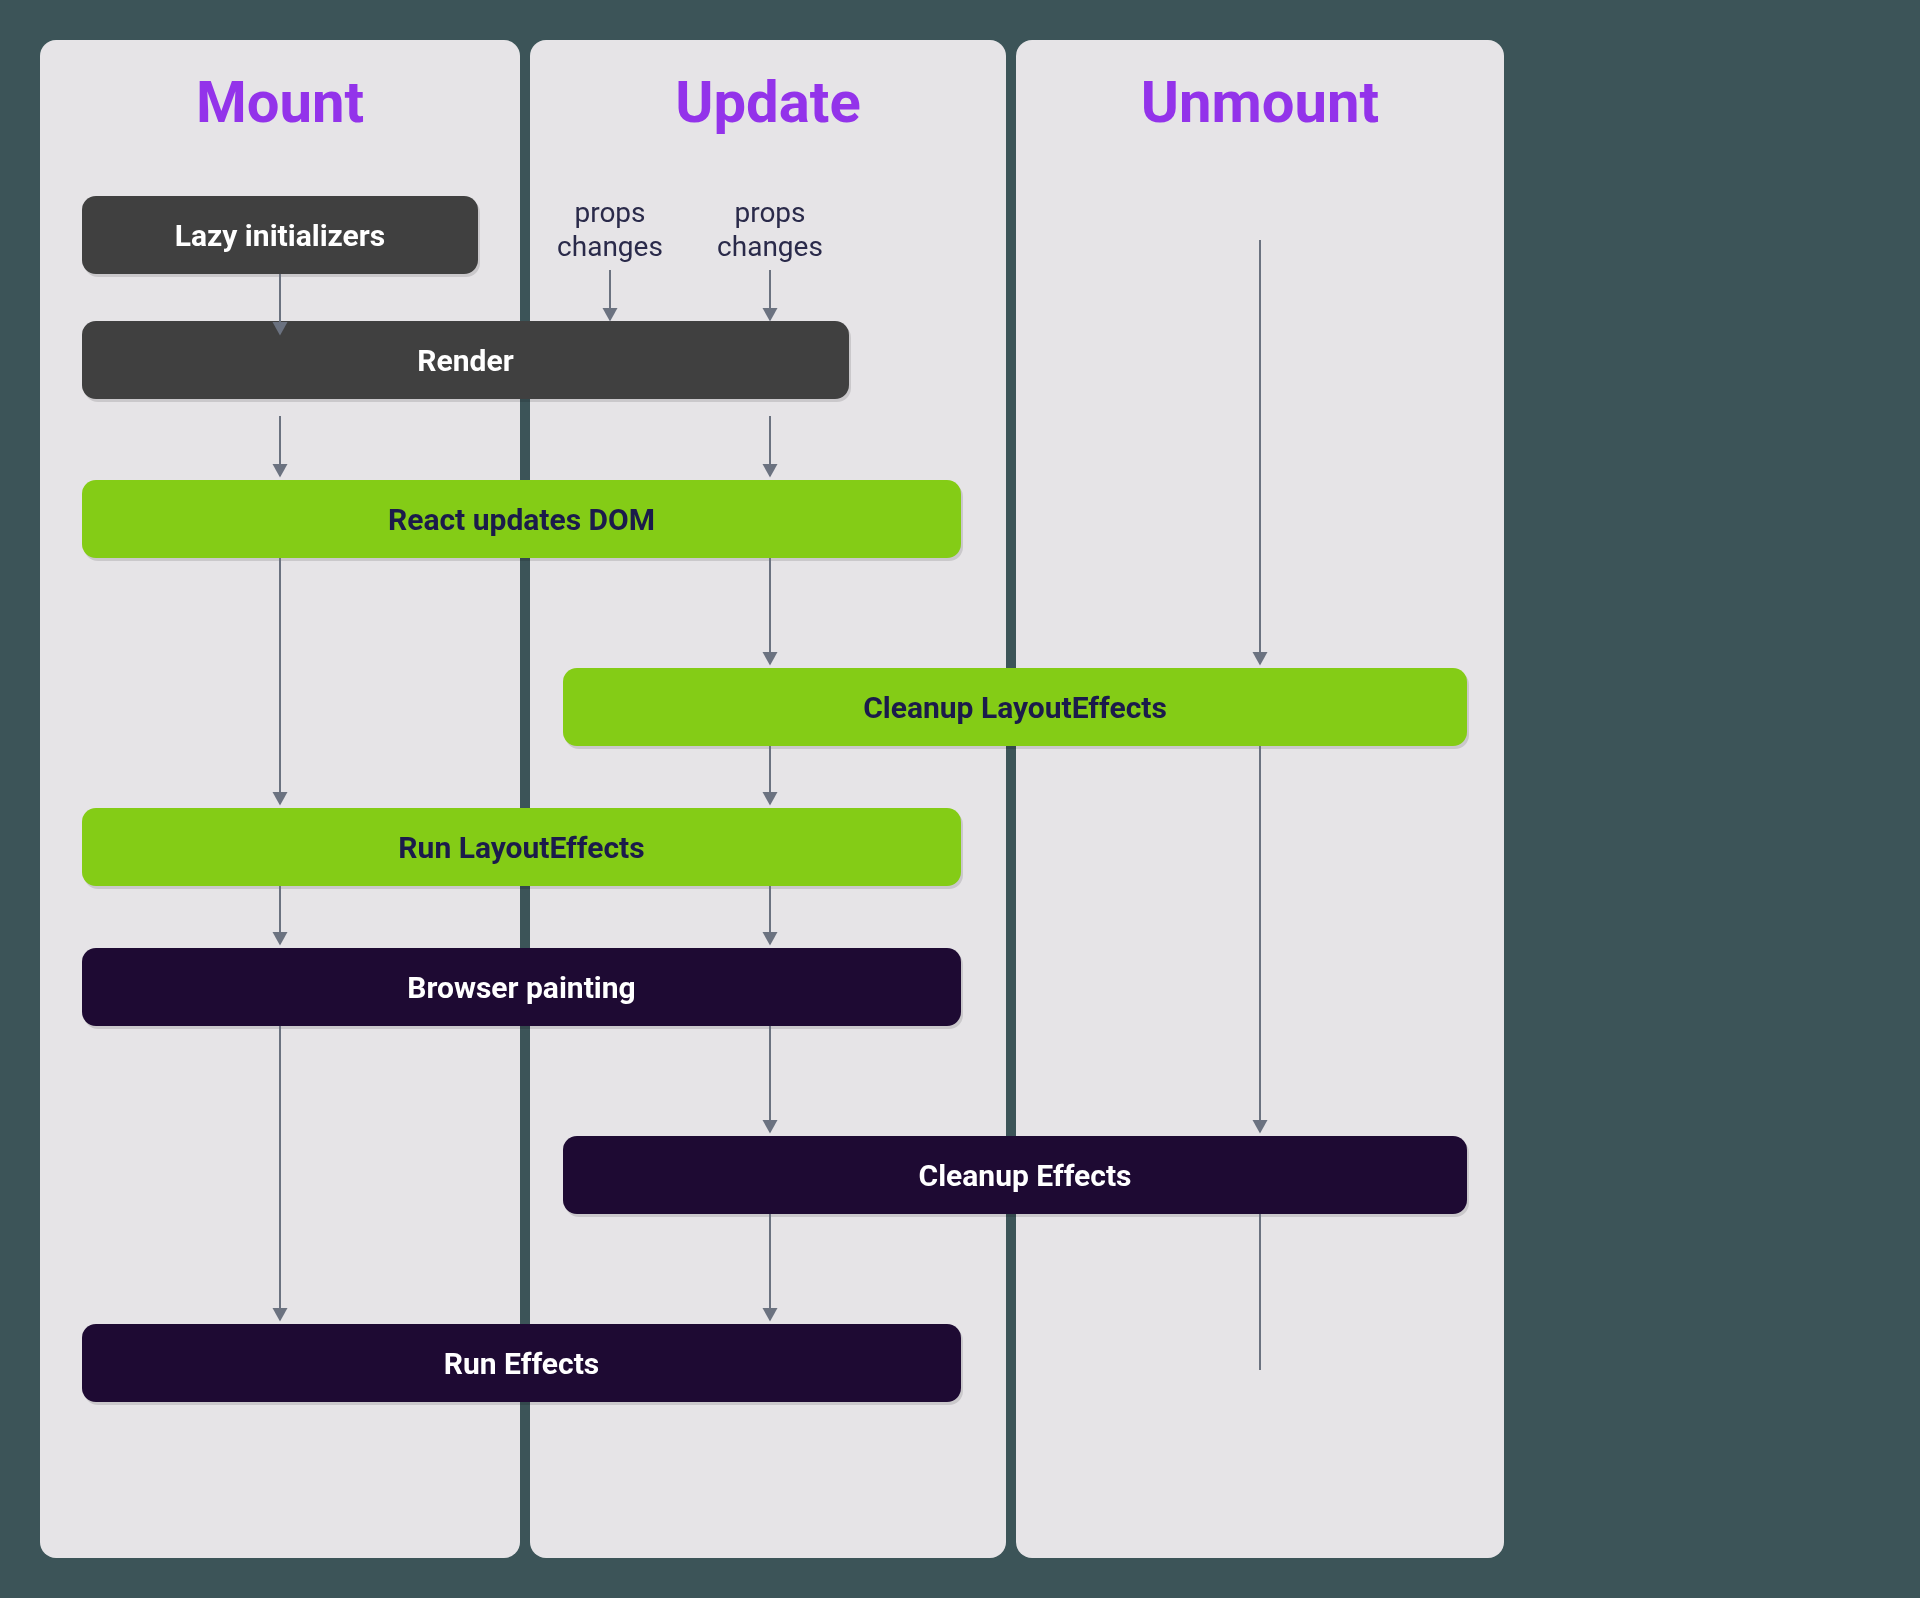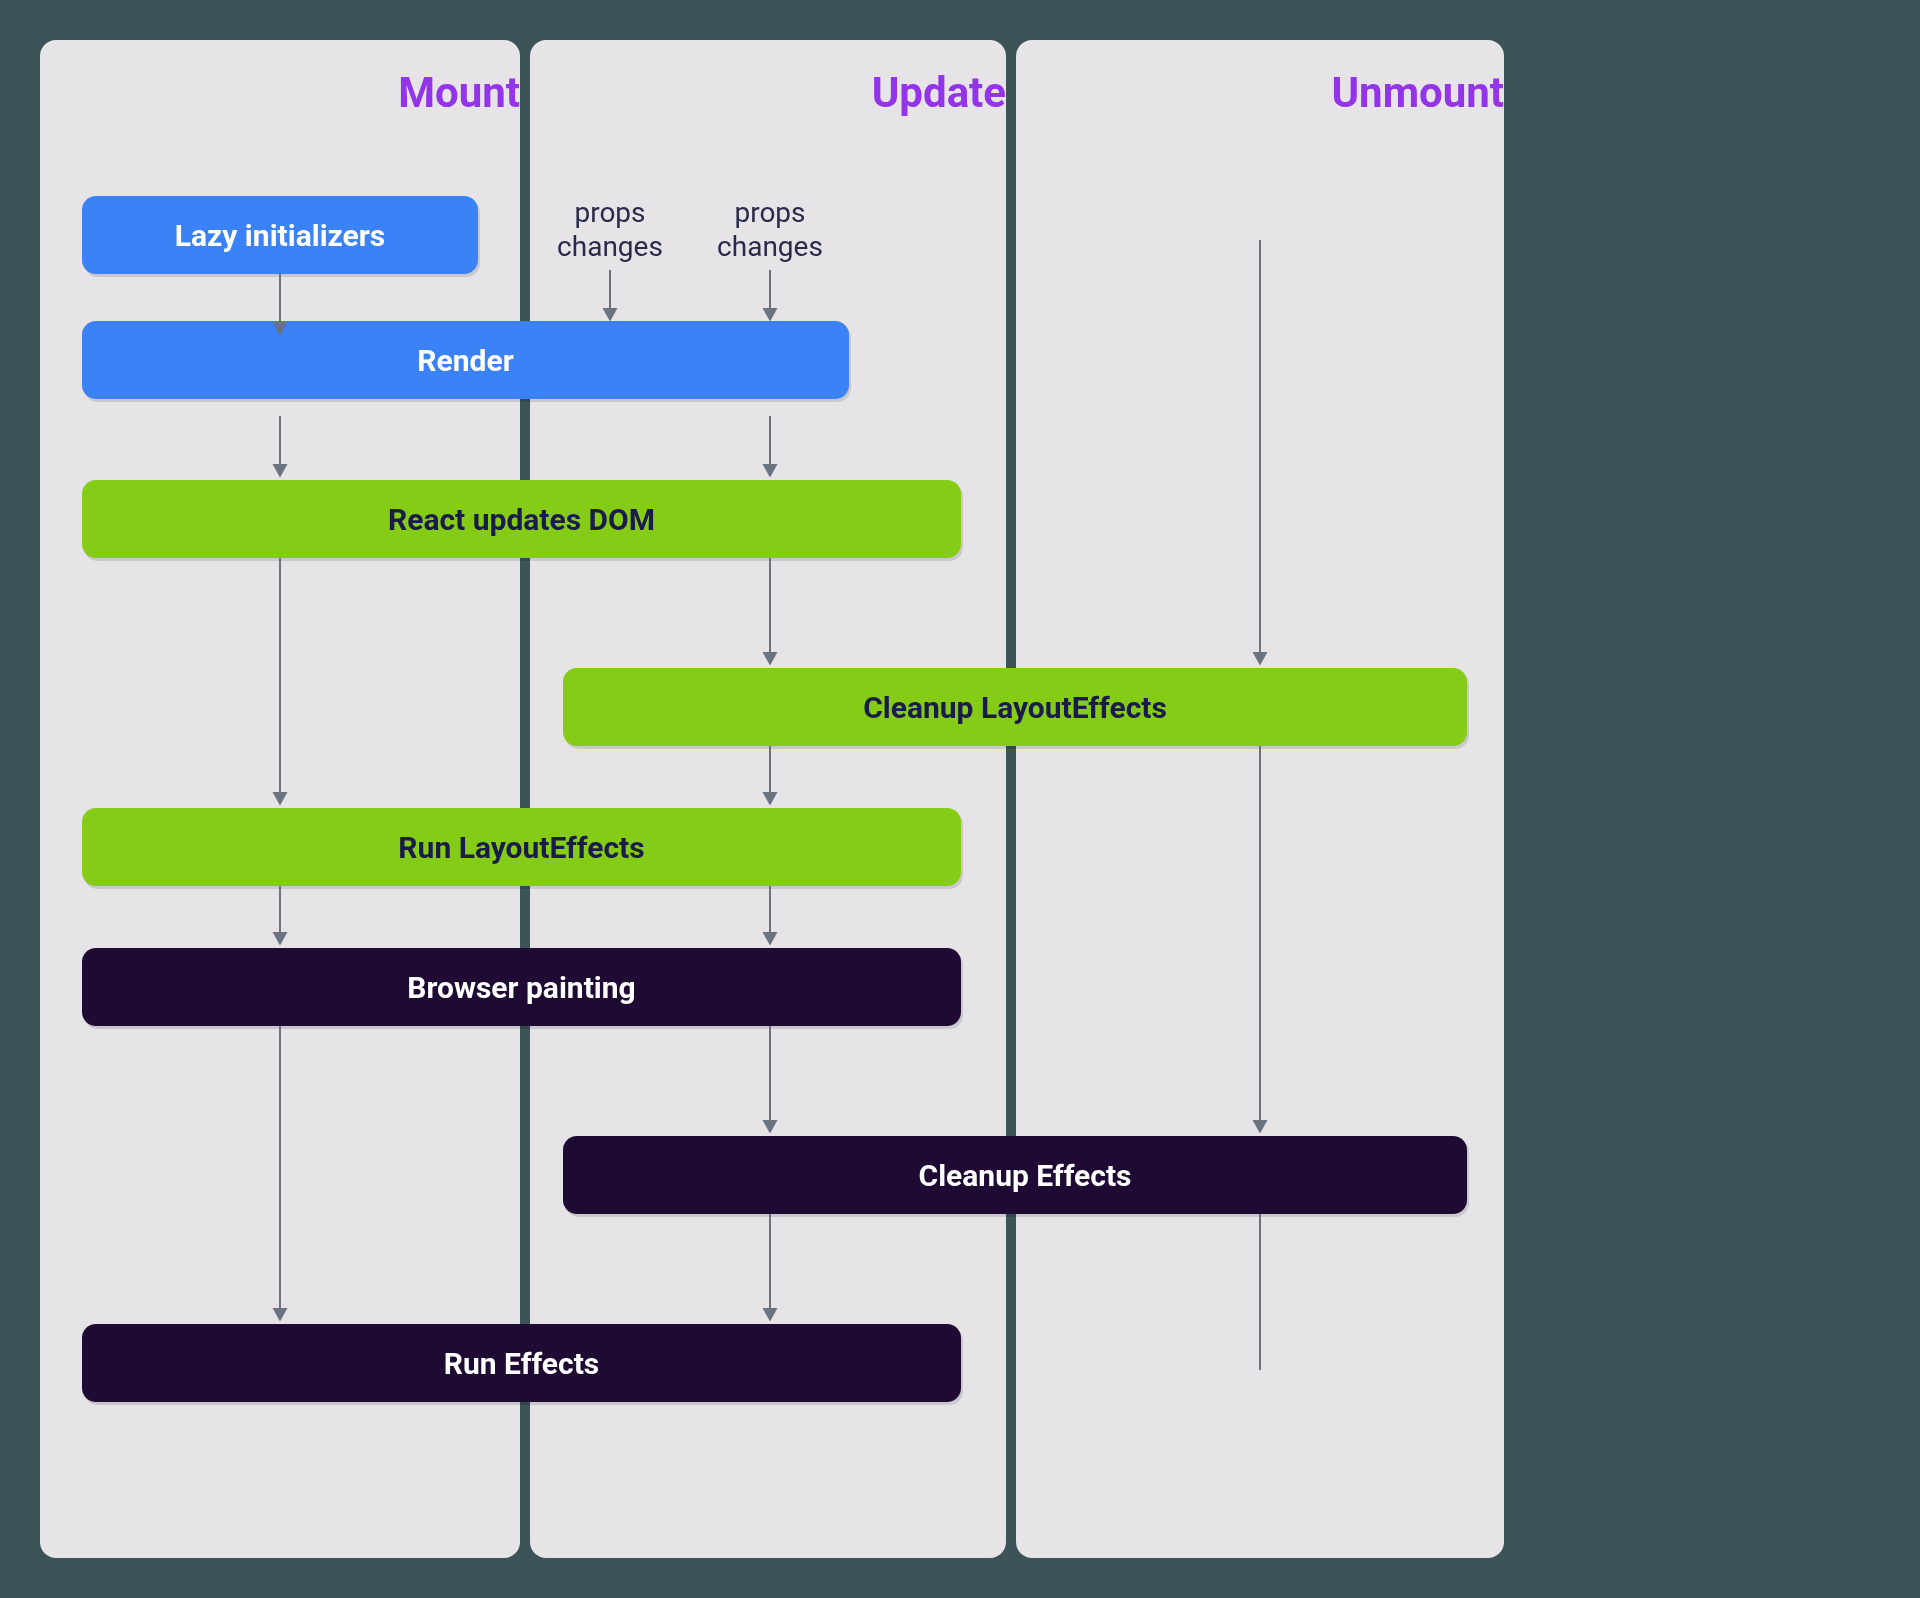--- a/index.html
+++ b/index.html
@@ -21,39 +21,39 @@
     border-radius: 16px;
   }
   .col-mount   { left: 40px;  top: 40px;  width: 480px;  height: 1518px; }
   .col-update  { left: 530px; top: 40px;  width: 476px;  height: 1518px; }
   .col-unmount { left: 1016px; top: 40px; width: 488px;  height: 1518px; }
 
   .col-title {
     position: absolute;
     width: 100%;
     top: 28px;
-    text-align: right;
-    font-size: 42px;
+    text-align: center;
+    font-size: 58px;
     font-weight: 700;
     color: #9333ea;
   }
 
   .box {
     position: absolute;
     border-radius: 14px;
     text-align: center;
     font-weight: 700;
     font-size: 30px;
     display: flex;
     align-items: center;
     justify-content: center;
     height: 78px;
     box-shadow: 2px 3px 0 rgba(0,0,0,0.12);
   }
-  .purple { background: #3b82f6; color: #fff; }
+  .purple { background: #404040; color: #fff; }
   .teal   { background: #84cc16; color: #1b1b4b; }
   .dark   { background: #1e0a33; color: #fff; }
 
   
   .b-lazy    { left: 82px;  top: 196px; width: 396px; }
   .b-render  { left: 82px;  top: 321px; width: 767px; }
   .b-dom     { left: 82px;  top: 480px; width: 879px; }
   .b-cleanup-layout { left: 563px; top: 668px; width: 904px; }
   .b-run-layout     { left: 82px;  top: 808px; width: 879px; }
   .b-paint   { left: 82px;  top: 948px; width: 879px; }

